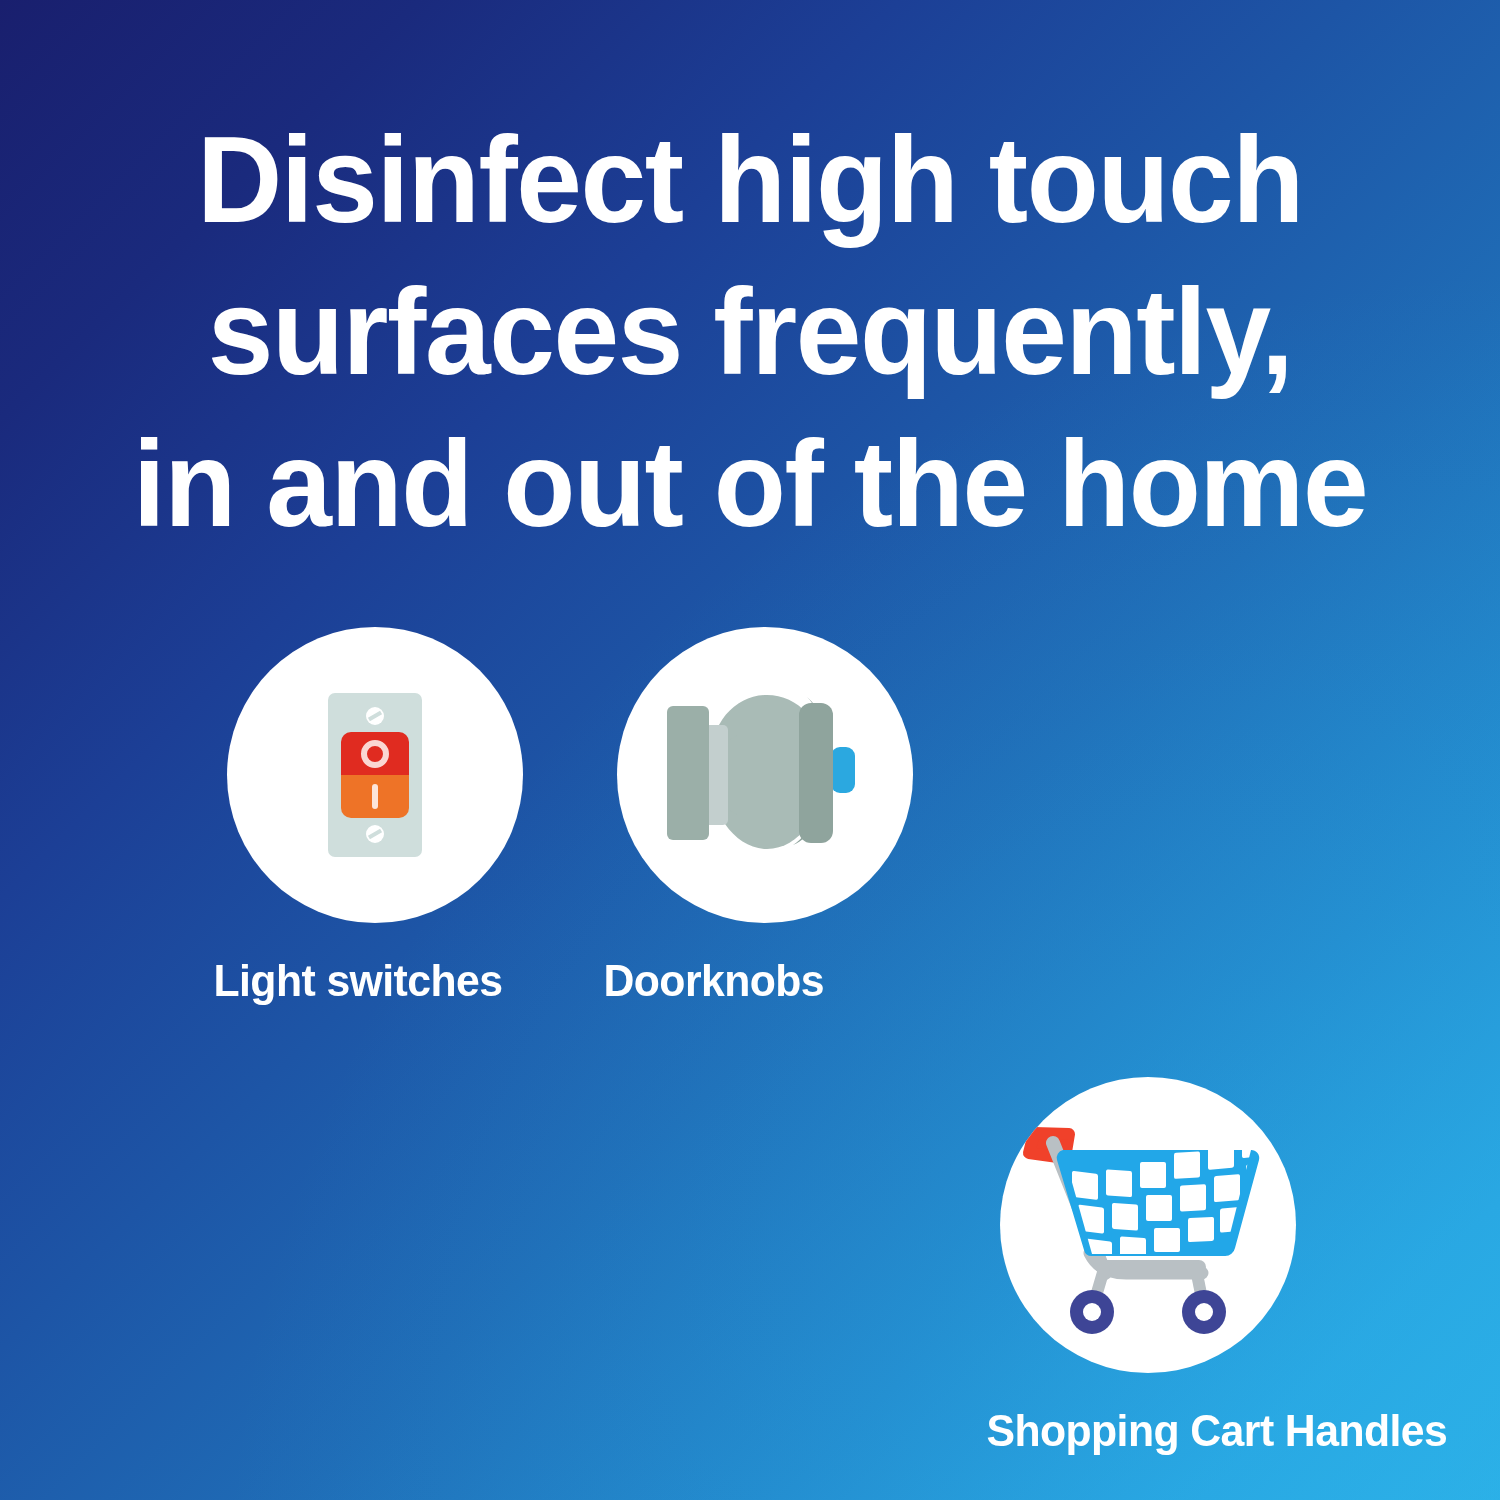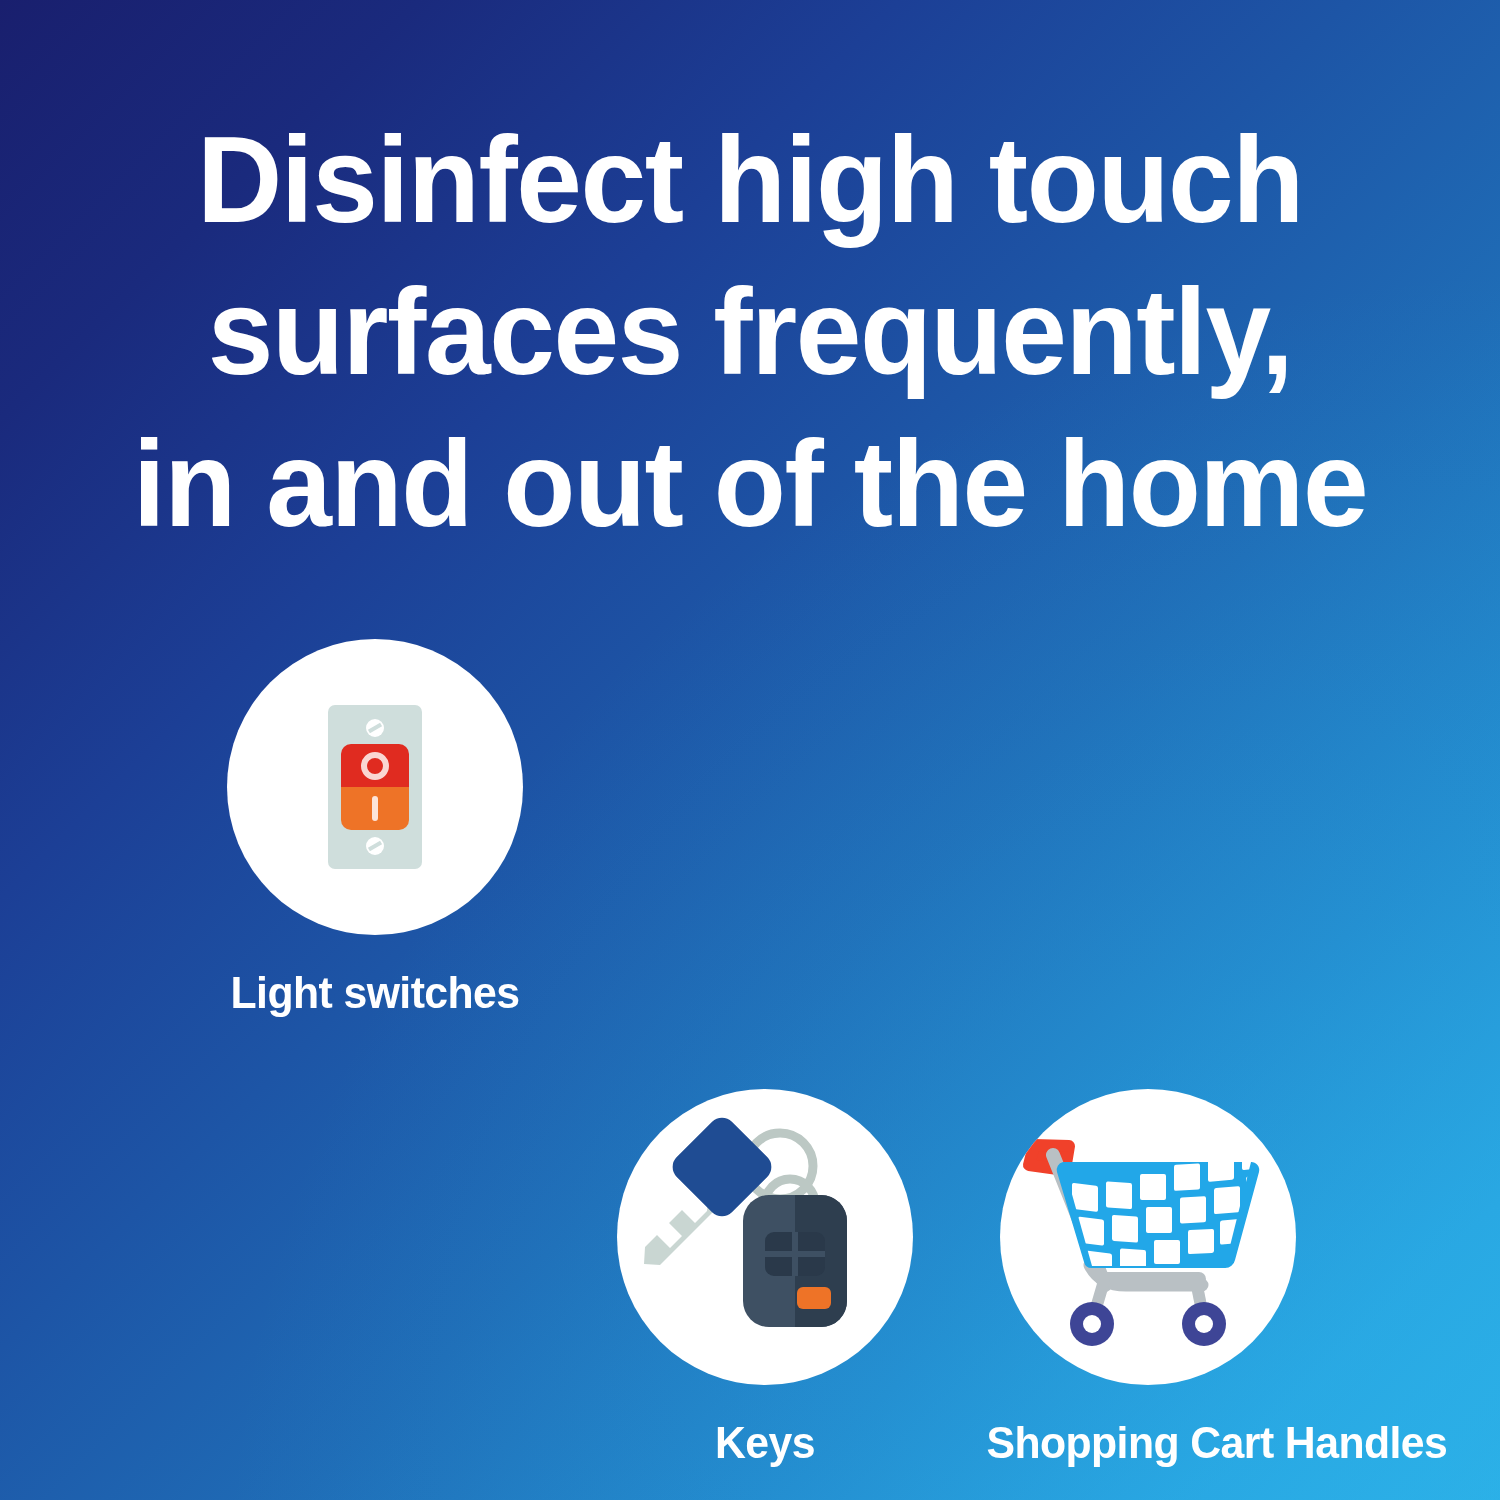--- a/index.html
+++ b/index.html
@@ -68,22 +68,22 @@
     width: 1500px;
     z-index: 3;
   }
   .row {
     position: relative;
     height: 450px;
   }
   .cell {
     position: absolute;
     width: 340px;
-    top: 17px;
-    text-align: center;
+    top: 5px;
+    text-align: left;
   }
   
   .c-r1-0 { left: 205px; }
   .c-r1-1 { left: 595px; }
   .c-r1-2 { left: 978px; }
   
   .c-r2-0 { left: 205px; }
   .c-r2-1 { left: 595px; }
   .c-r2-2 { left: 978px; }
 
@@ -138,54 +138,47 @@
 
             <path d="M124 105h48a10 10 0 0 1 10 10v33h-68v-33a10 10 0 0 1 10-10z" fill="#E02B20"></path>
             <path d="M114 148h68v33a10 10 0 0 1-10 10h-48a10 10 0 0 1-10-10v-33z" fill="#EE7327"></path>
             <circle cx="148" cy="127" r="11" fill="none" stroke="#FAD7D2" stroke-width="6"></circle>
             <rect x="145" y="157" width="6" height="25" rx="3" fill="#FDE4DA"></rect>
           </svg>
         </div>
         <div class="caption">Light switches</div>
       </div>
 
-
-
-    </div>
-
-    <div class="row">
-
-
-      <div class="cell c-r2-1">
+      <div class="cell c-r1-1">
         <div class="disc">
           <svg viewBox="0 0 296 296">
 
-            <circle cx="163" cy="77" r="33" fill="none" stroke="#BCC8C4" stroke-width="9"></circle>
-            <circle cx="173" cy="115" r="25" fill="none" stroke="#BCC8C4" stroke-width="9"></circle>
-
-            <path d="M96 61l31 31-84 84-16-1 1-17 12-12 13 13 12-12-13-13 13-13 13 13 12-12z" fill="#C9D6D2"></path>
-
-            <g transform="rotate(45 105 78)">
-              <rect x="66" y="39" width="78" height="78" rx="14" fill="#1F4C93"></rect>
-            </g>
-
-            <path d="M110 62l22 22-12 12-22-22z" fill="#C9D6D2" opacity="0"></path>
-
-            <rect x="126" y="106" width="104" height="132" rx="26" fill="#3E5063"></rect>
-            <path d="M178 106h26a26 26 0 0 1 26 26v80a26 26 0 0 1-26 26h-26z" fill="#2E3E4F"></path>
-
-            <rect x="148" y="143" width="60" height="44" rx="9" fill="#2A394A"></rect>
-            <rect x="175" y="143" width="6" height="44" fill="#3E5063"></rect>
-            <rect x="148" y="162" width="60" height="6" fill="#3E5063"></rect>
-
-            <rect x="180" y="198" width="34" height="22" rx="6" fill="#EE7327"></rect>
+            <rect x="214" y="120" width="24" height="46" rx="9" fill="#2BA8E0"></rect>
+
+            <path d="M150 68c32 0 58 28 58 73s-26 81-58 81-58-36-58-81 26-73 58-73z" fill="#A9BBB6"></path>
+            <path d="M190 70c13 12 18 40 18 71 0 34-14 66-32 77 18-6 36-38 36-79 0-32-8-58-22-69z" fill="#8FA49D"></path>
+            <rect x="182" y="76" width="34" height="140" rx="12" fill="#8FA49D"></rect>
+
+            <path d="M103 118h46v60h-46z" fill="#A9BBB6"></path>
+            <path d="M103 118l18-10h28v80h-28l-18-10z" fill="#A9BBB6"></path>
+
+            <rect x="85" y="98" width="26" height="100" rx="5" fill="#C3CFCE"></rect>
+
+            <rect x="50" y="79" width="42" height="134" rx="6" fill="#9BAFA8"></rect>
           </svg>
         </div>
-        <div class="caption">Keys</div>
+        <div class="caption">Doorknobs</div>
       </div>
+
+
+    </div>
+
+    <div class="row">
+
+
 
       <div class="cell c-r2-2">
         <div class="disc">
           <svg viewBox="0 0 296 296">
             <defs>
               <clipPath id="basketclip">
                 <path d="M63 73h188l-26 104H92z"></path>
               </clipPath>
             </defs>
 

